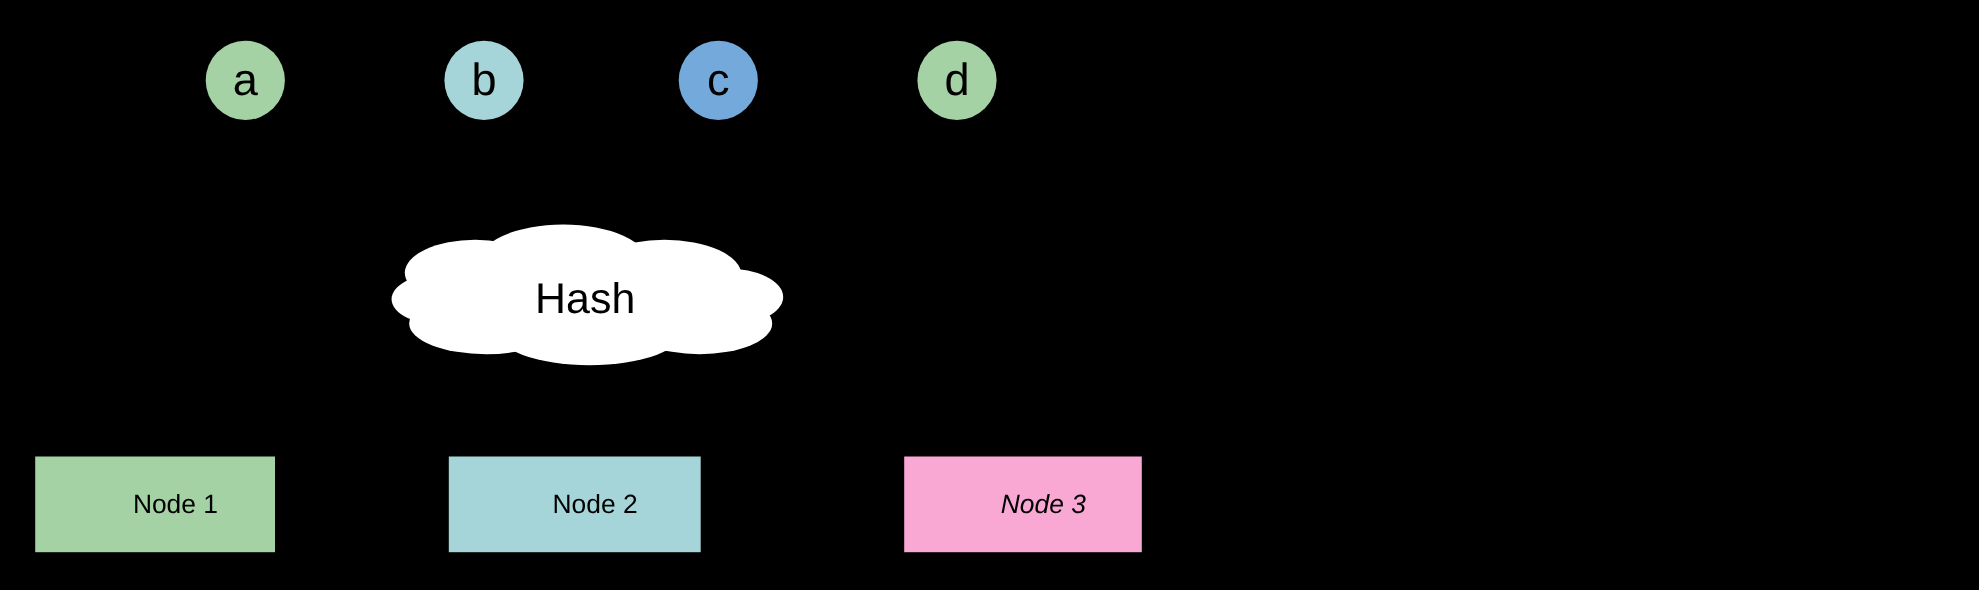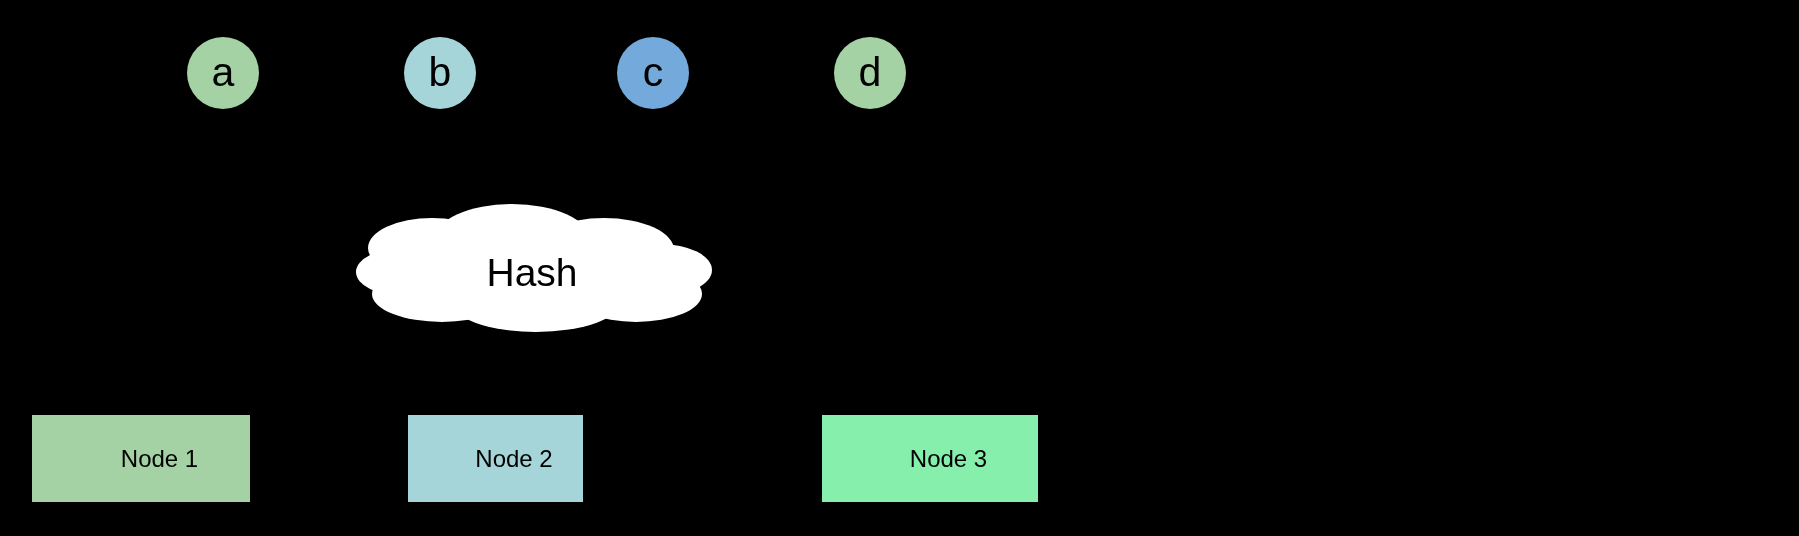--- a/index.html
+++ b/index.html
@@ -101,21 +101,21 @@
   </div>
 
   <div class="node-circle" id="key-d" style="left: 834px; top: 37px; width: 72px; height: 72px; background: rgb(164, 210, 164);">
     <span class="glyph">d</span>
   </div>
 
   <div class="node-box" id="node-box-1" style="left: 32px; top: 415px; width: 218px; height: 87px; background: rgb(164, 210, 164);">
     <span class="boxlabel">Node 1</span>
   </div>
 
-  <div class="node-box" id="node-box-2" style="left: 408px; top: 415px; width: 175px; height: 87px; background: rgb(165, 213, 216);">
+  <div class="node-box" id="node-box-2" style="left: 408px; top: 415px; width: 229px; height: 87px; background: rgb(165, 213, 216);">
     <span class="boxlabel">Node 2</span>
   </div>
 
-  <div class="node-box" id="node-box-3" style="left: 822px; top: 415px; width: 216px; height: 87px; background: #86efac;">
+  <div class="node-box" id="node-box-3" style="left: 822px; top: 415px; width: 216px; height: 87px; background: #f9a8d4; font-style: italic;">
     <span class="boxlabel">Node 3</span>
   </div>
 
 </div>
 
 </body></html>

